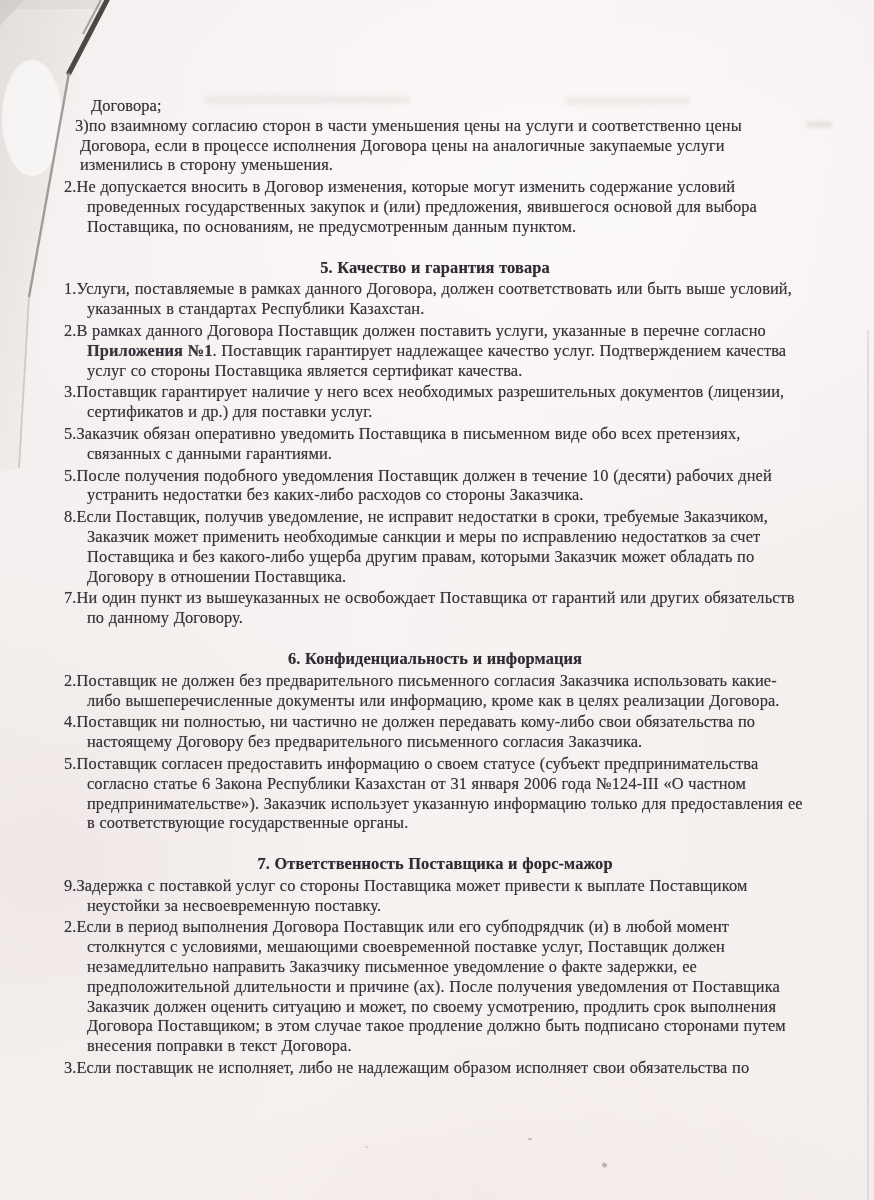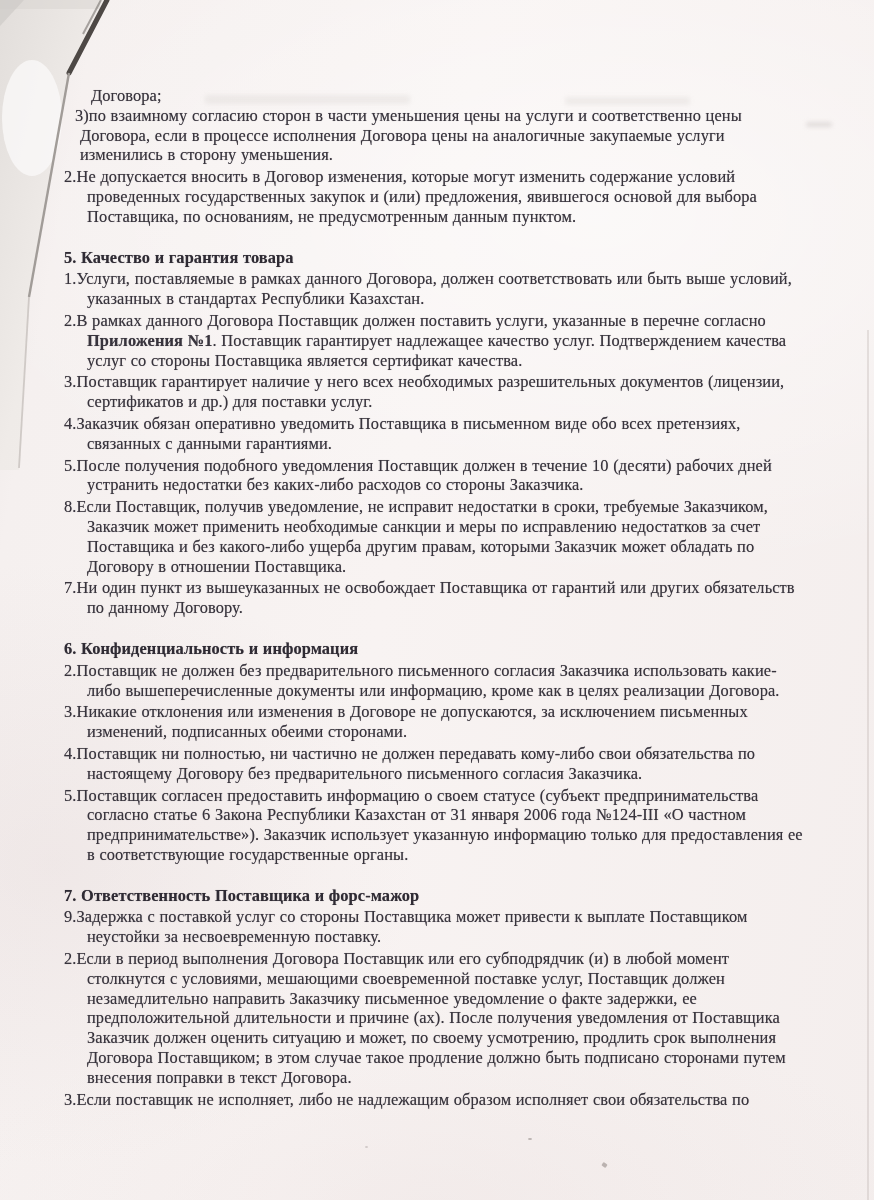--- a/index.html
+++ b/index.html
@@ -14,28 +14,28 @@
     overflow:hidden;
     background:
       radial-gradient(1100px 620px at 68% 18%, rgba(255,255,255,0.55), rgba(255,255,255,0) 60%),
       radial-gradient(520px 430px at 6% 72%, rgba(224,211,211,0.30), rgba(224,211,211,0) 70%),
       radial-gradient(700px 300px at 50% 101%, rgba(233,222,221,0.35), rgba(233,222,221,0) 70%),
       linear-gradient(100deg,#ece6e5 0%, #f5f0ef 9%, #f8f3f2 45%, #f4eeed 100%);
     font-family:"Liberation Serif","DejaVu Serif",serif;
     color:var(--ink);
   }
   .content{
-    position:absolute;left:64px;top:86px;width:742px;
+    position:absolute;left:64px;top:96px;width:742px;
     font-size:16.4px;line-height:19.8px;letter-spacing:.1px;word-spacing:.4px;
     text-shadow:0 0 .7px rgba(56,52,61,.55);
   }
   .item{padding-left:23px;text-indent:-23px;margin:0 0 2px;}
   .item.sub{margin-left:11px;padding-left:5px;text-indent:-5px;}
   .cont-line{margin-left:27px;}
-  .section-title{text-align:left;font-weight:bold;margin:21px 0 2px;color:#2f2b34;}
+  .section-title{text-align:center;font-weight:bold;margin:21px 0 2px;color:#2f2b34;}
   b{font-weight:bold;margin-top:12px;}
   .fold{position:absolute;left:0;top:0;pointer-events:none;}
   .edge-line{position:absolute;right:5px;top:330px;width:2px;height:870px;background:rgba(175,166,162,0.28);}
   .ghost{position:absolute;background:rgba(196,190,187,0.20);filter:blur(2px);border-radius:3px;}
   .g1{left:205px;top:95px;width:205px;height:9px;}
   .g2{left:565px;top:97px;width:125px;height:8px;}
   .g3{left:806px;top:122px;width:26px;height:5px;background:rgba(176,168,164,0.30);}
   .speck{position:absolute;border-radius:50%;background:rgba(140,132,128,0.55);}
   .s1{left:528px;top:1138px;width:4px;height:2px;}
   .s2{left:602px;top:1163px;width:5px;height:4px;transform:rotate(35deg);border-radius:1px;}
@@ -76,27 +76,26 @@
     <div class="cont-line">Договора;</div>
     <div id="intro">
         <div class="item sub">3)по взаимному согласию сторон в части уменьшения цены на услуги и соответственно цены Договора, если в процессе исполнения Договора цены на аналогичные закупаемые услуги изменились в сторону уменьшения.</div>
         <div class="item">2.Не допускается вносить в Договор изменения, которые могут изменить содержание условий проведенных государственных закупок и (или) предложения, явившегося основой для выбора Поставщика, по основаниям, не предусмотренным данным пунктом.</div>
       </div>
     <div id="sections">
         <div class="section-title">5. Качество и гарантия товара</div>
         <div class="item">1.Услуги, поставляемые в рамках данного Договора, должен соответствовать или быть выше условий, указанных в стандартах Республики Казахстан.</div>
         <div class="item">2.В рамках данного Договора Поставщик должен поставить услуги, указанные в перечне согласно <b>Приложения №1</b>. Поставщик гарантирует надлежащее качество услуг. Подтверждением качества услуг со стороны Поставщика является сертификат качества.</div>
         <div class="item">3.Поставщик гарантирует наличие у него всех необходимых разрешительных документов (лицензии, сертификатов и др.) для поставки услуг.</div>
-        <div class="item">4.Заказчик обязан оперативно уведомить Поставщика в письменном виде обо всех претензиях, связанных с данными гарантиями.</div>
+        <div class="item">5.Заказчик обязан оперативно уведомить Поставщика в письменном виде обо всех претензиях, связанных с данными гарантиями.</div>
         <div class="item">5.После получения подобного уведомления Поставщик должен в течение 10 (десяти) рабочих дней устранить недостатки без каких-либо расходов со стороны Заказчика.</div>
         <div class="item">8.Если Поставщик, получив уведомление, не исправит недостатки в сроки, требуемые Заказчиком, Заказчик может применить необходимые санкции и меры по исправлению недостатков за счет Поставщика и без какого-либо ущерба другим правам, которыми Заказчик может обладать по Договору в отношении Поставщика.</div>
         <div class="item">7.Ни один пункт из вышеуказанных не освобождает Поставщика от гарантий или других обязательств по данному Договору.</div>
         <div class="section-title">6. Конфиденциальность и информация</div>
         <div class="item">2.Поставщик не должен без предварительного письменного согласия Заказчика использовать какие-либо вышеперечисленные документы или информацию, кроме как в целях реализации Договора.</div>
-        <div class="item">3.Никакие отклонения или изменения в Договоре не допускаются, за исключением письменных изменений, подписанных обеими сторонами.</div>
         <div class="item">4.Поставщик ни полностью, ни частично не должен передавать кому-либо свои обязательства по настоящему Договору без предварительного письменного согласия Заказчика.</div>
         <div class="item">5.Поставщик согласен предоставить информацию о своем статусе (субъект предпринимательства согласно статье 6 Закона Республики Казахстан от 31 января 2006 года №124-III «О частном предпринимательстве»). Заказчик использует указанную информацию только для предоставления ее в соответствующие государственные органы.</div>
         <div class="section-title">7. Ответственность Поставщика и форс-мажор</div>
         <div class="item">9.Задержка с поставкой услуг со стороны Поставщика может привести к выплате Поставщиком неустойки за несвоевременную поставку.</div>
         <div class="item">2.Если в период выполнения Договора Поставщик или его субподрядчик (и) в любой момент столкнутся с условиями, мешающими своевременной поставке услуг, Поставщик должен незамедлительно направить Заказчику письменное уведомление о факте задержки, ее предположительной длительности и причине (ах). После получения уведомления от Поставщика Заказчик должен оценить ситуацию и может, по своему усмотрению, продлить срок выполнения Договора Поставщиком; в этом случае такое продление должно быть подписано сторонами путем внесения поправки в текст Договора.</div>
         <div class="item">3.Если поставщик не исполняет, либо не надлежащим образом исполняет свои обязательства по</div>
       </div>
   </div>
 
 </div>

